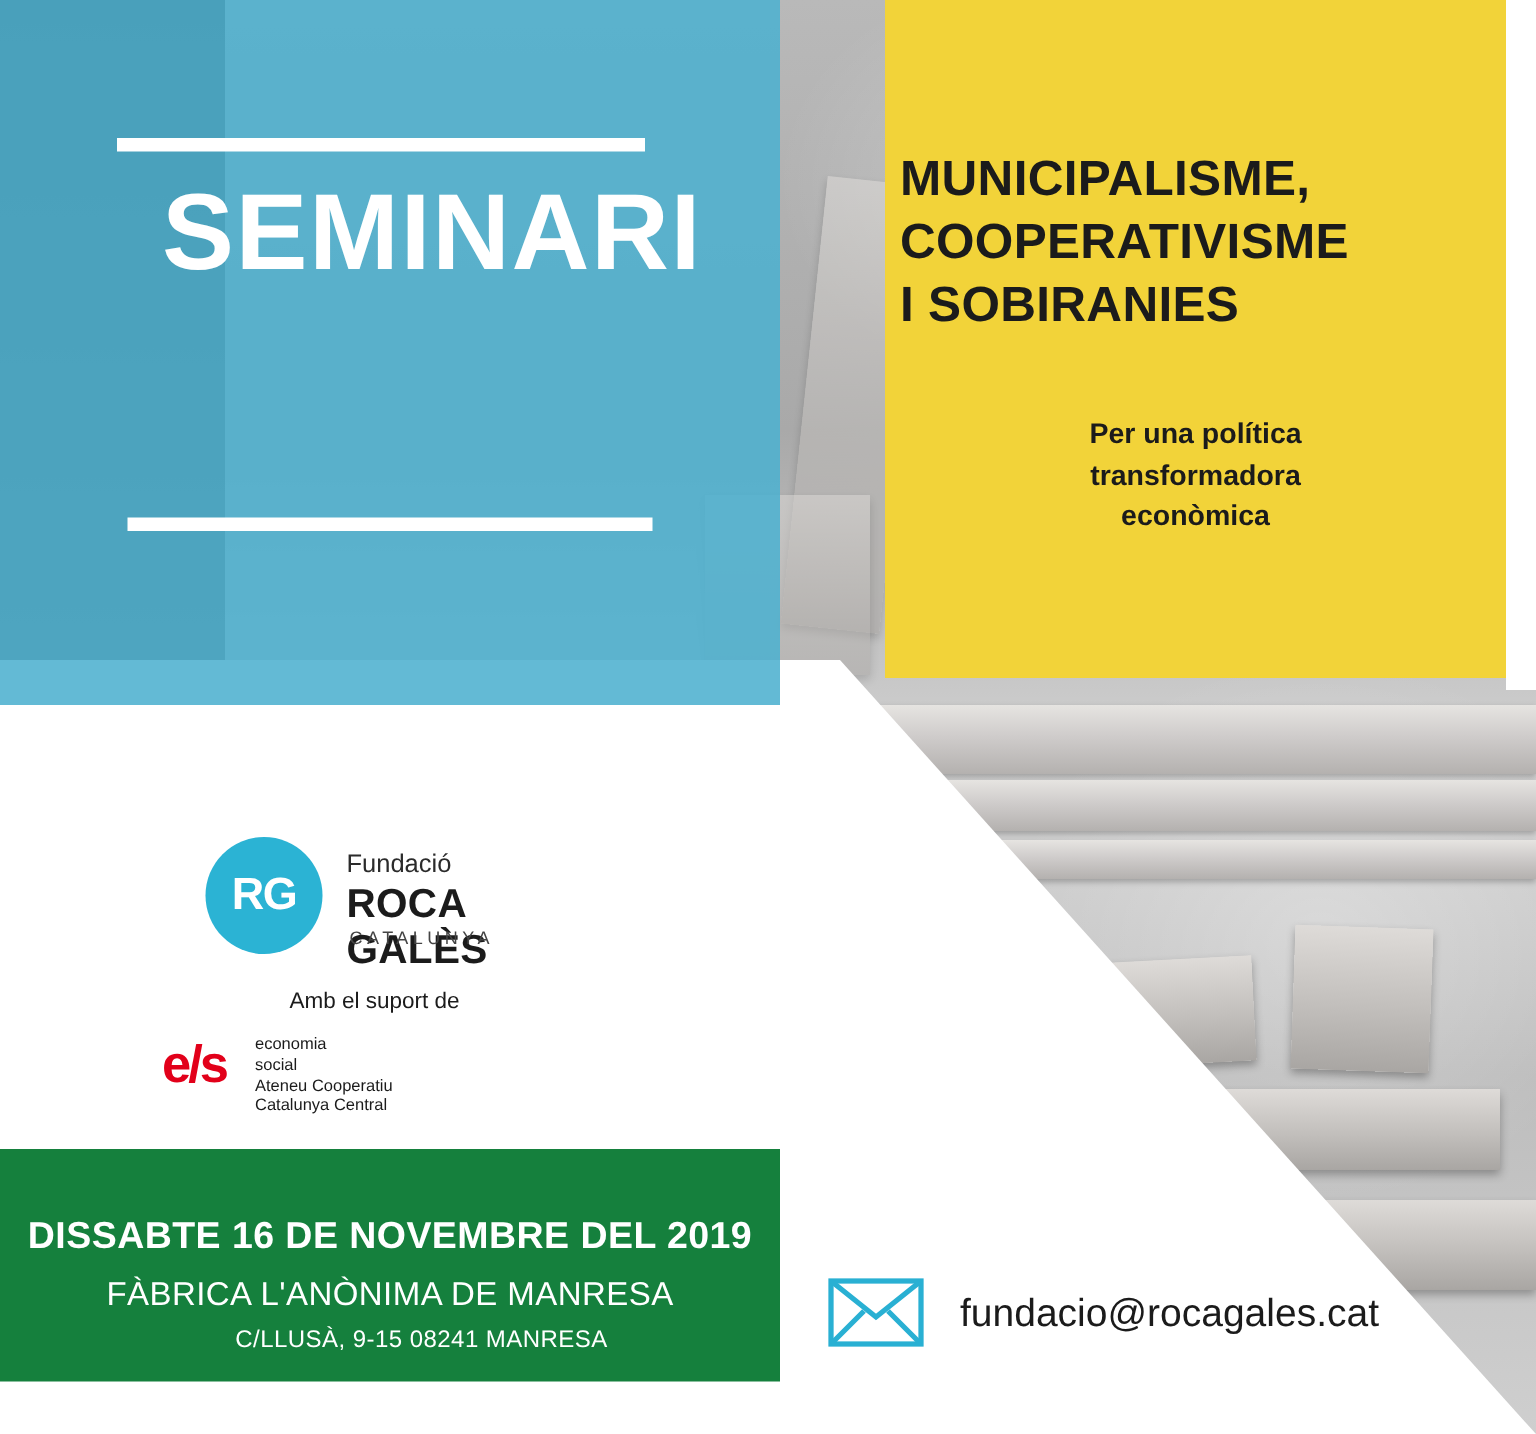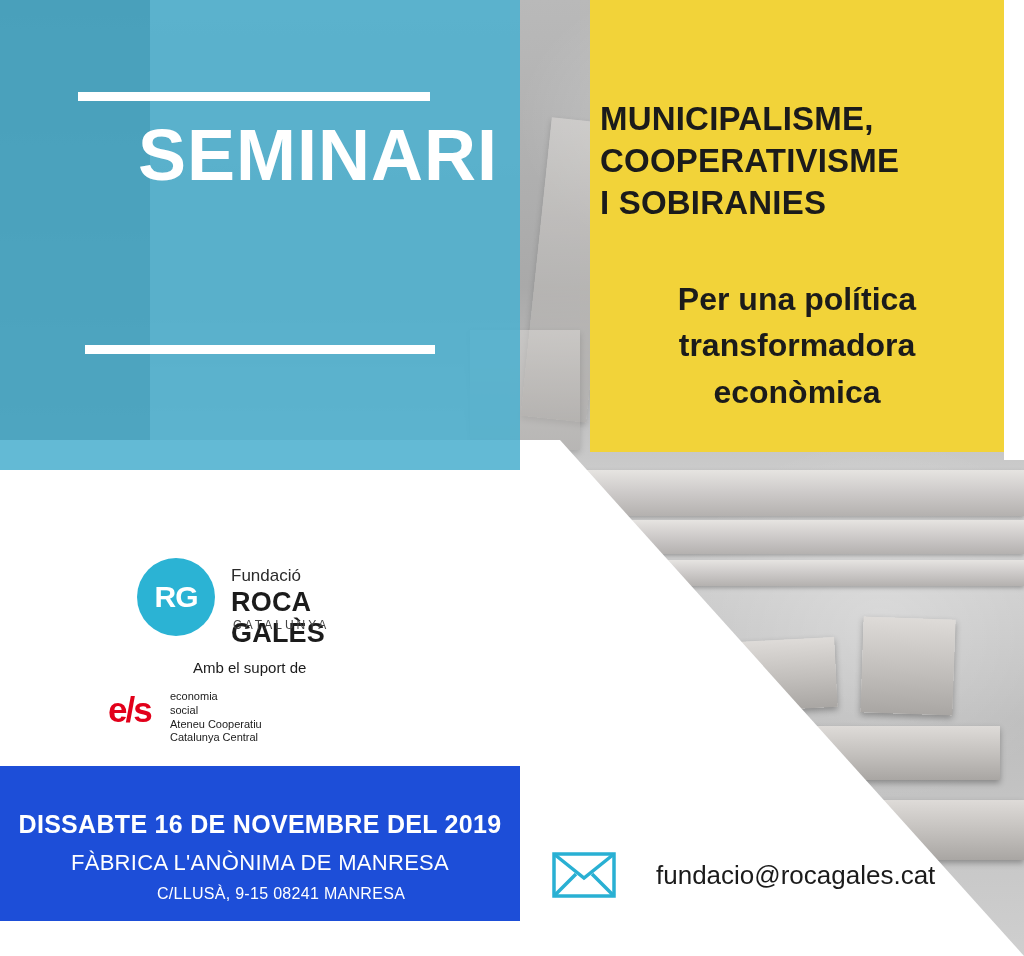--- a/index.html
+++ b/index.html
@@ -80,21 +80,21 @@
   .hero-title {
     position: absolute;
     left: 78px;
     top: 120px;
     width: 420px;
     color: #ffffff;
     font-weight: bold;
     font-size: 72px;
     line-height: 0.99;
     letter-spacing: 1px;
-    text-align: right;
+    text-align: center;
   }
   .hero-title .l1 { display:block; }
   .hero-title .l2 { display:block; }
 
   
   .yellow-panel {
     position: absolute;
     left: 590px; top: 0;
     width: 414px; height: 452px;
     background: #f2d339;
@@ -111,21 +111,21 @@
     letter-spacing: 0.2px;
   }
   .yellow-sub {
     position: absolute;
     left: 620px;
     top: 276px;
     width: 354px;
     text-align: center;
     color: #1b1b1b;
     font-weight: bold;
-    font-size: 32px;
+    font-size: 19px;
     line-height: 1.45;
   }
 
   
   .logo-wrap {
     position: absolute;
     left: 137px;
     top: 556px;
     width: 260px;
     height: 82px;
@@ -225,21 +225,21 @@
     color: #1b1b1b;
   }
 
   
   .info-band {
     position: absolute;
     left: 0;
     top: 766px;
     width: 520px;
     height: 155px;
-    background: #1d4ed8;
+    background: #15803d;
     text-align: center;
     color: #ffffff;
   }
   .info-line1 {
     margin-top: 44px;
     font-size: 25px;
     font-weight: bold;
     letter-spacing: 0.3px;
   }
   .info-line2 {
@@ -254,21 +254,21 @@
     padding-left: 42px;
   }
 
   
   .email-row {
     position: absolute;
     left: 552px;
     top: 852px;
     display: flex;
     align-items: center;
-    gap: 40px;
+    gap: 24px;
   }
   .email-text {
     font-size: 26px;
     color: #1b1b1b;
   }
 </style>
 </head>
 <body>
 
 <div id="poster">

